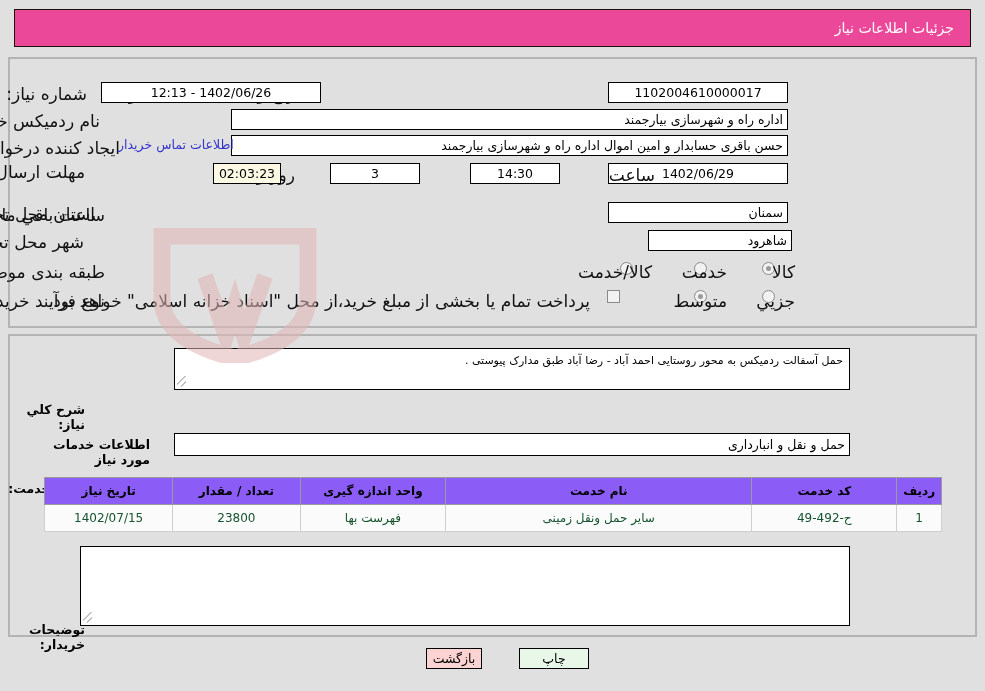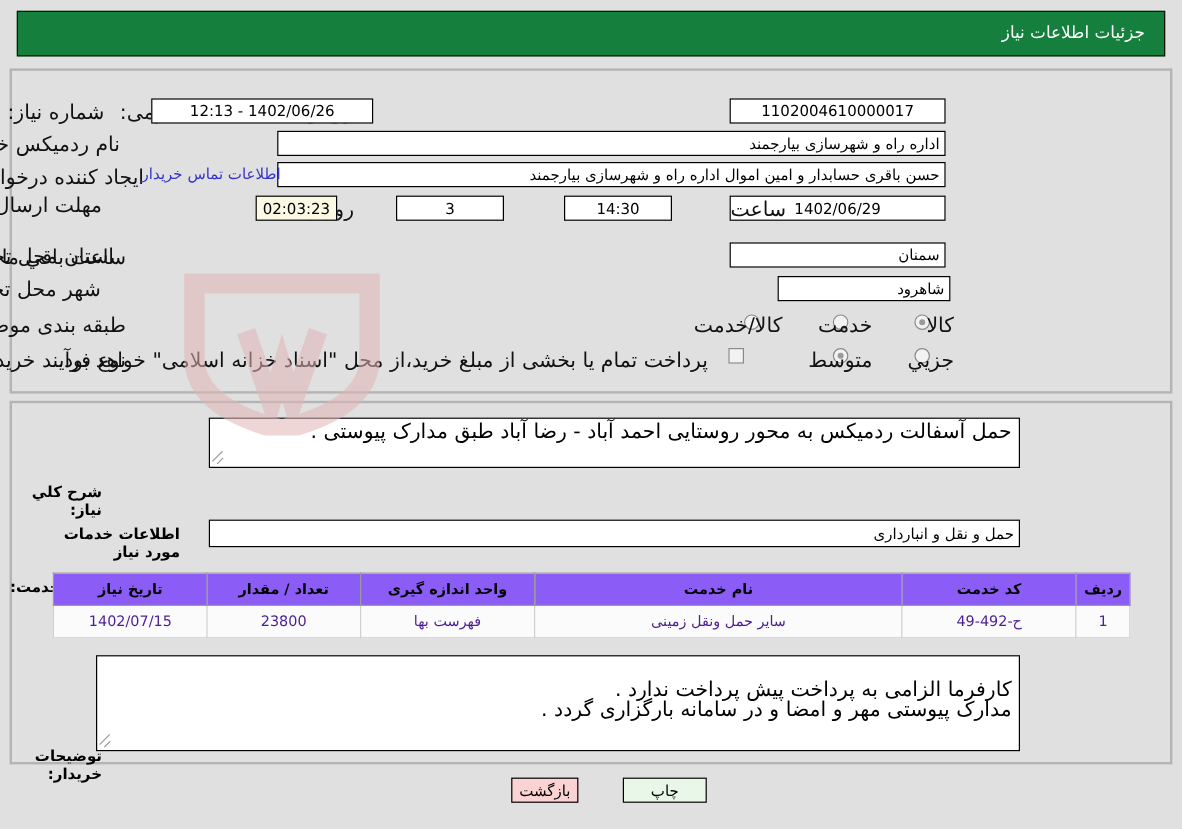--- a/index.html
+++ b/index.html
@@ -17,21 +17,21 @@
     position: relative;
   }
 
   
   .header-bar {
     position: absolute;
     left: 14px;
     top: 9px;
     width: 957px;
     height: 38px;
-    background: #15803d;
+    background: #ec4899;
     border: 1px solid #1a1208;
     box-sizing: border-box;
     display: flex;
     align-items: center;
     justify-content: flex-start;
     padding-right: 16px;
   }
   .header-title {
     color: #ffffff;
     font-size: 14px;
@@ -106,21 +106,21 @@
     box-sizing: border-box;
   }
 
   
   .tbox {
     position: absolute;
     background: #fff;
     border: 1px solid #000;
     box-sizing: border-box;
     text-align: right;
-    font-size: 17px;
+    font-size: 11px;
     line-height: 17px;
     padding: 3px 6px 0 6px;
     overflow: hidden;
   }
   .tbox .grip {
     position: absolute;
     left: 2px; bottom: 1px;
     width: 12px; height: 12px;
     pointer-events: none;
   }
@@ -156,21 +156,21 @@
     color: #000;
     font-size: 12px;
     padding: 0 4px;
   }
   .tbl td {
     background: #fbfbfb;
     border: 1px solid #cfcfcf;
     height: 26px;
     text-align: center;
     padding: 0 4px;
-    color: #4c1d95;
+    color: #14532d;
   }
 
   
   .btn {
     position: absolute;
     height: 21px;
     line-height: 19px;
     border: 1px solid #000;
     box-sizing: border-box;
     font-size: 12.5px;
@@ -210,21 +210,21 @@
 <div class="header-bar">
   <span class="header-title">جزئیات اطلاعات نیاز</span>
 </div>
 
 <div class="panel" id="panel-top"></div>
 
 <div class="lbl" style="right:898px; top:84px; width:75px;">شماره نیاز:</div>
 <div class="fld" style="left:608px; top:82px; width:180px;">1102004610000017</div>
 
 <div class="lbl" style="right:680px; top:84px; width:180px;">تاریخ و ساعت اعلان عمومی:</div>
-<div class="fld" style="left:101px; top:82px; width:185px;margin-left:25px;">1402/06/26 - 12:13</div>
+<div class="fld" style="left:101px; top:82px; width:220px;">1402/06/26 - 12:13</div>
 
 <div class="lbl" style="right:885px; top:111px; width:90px;">نام ردمیکس خریدار:</div>
 <div class="fld rt" style="left:231px; top:109px; width:557px;">اداره راه و شهرسازی بیارجمند</div>
 
 <div class="lbl" style="right:865px; top:138px; width:110px;">ایجاد کننده درخواست:</div>
 <div class="fld rt" style="left:231px; top:135px; width:557px;">حسن باقری حسابدار و امین اموال  اداره راه و شهرسازی بیارجمند</div>
 <div class="linklike" style="left:118px; top:137px;">اطلاعات تماس خریدار</div>
 
 <div class="lbl" style="right:900px; top:164px; width:74px; line-height:16px;">مهلت ارسال پاسخ: تا تاریخ:</div>
 <div class="fld" style="left:608px; top:163px; width:180px;">1402/06/29</div>
@@ -304,22 +304,20 @@
       <td>سایر حمل ونقل زمینی</td>
       <td>فهرست بها</td>
       <td>23800</td>
       <td>1402/07/15</td>
     </tr>
   </tbody>
 </table>
 
 <div class="section-title" style="right:900px; top:578px;">توضیحات خریدار:</div>
 <div class="tbox" style="left:80px; top:546px; width:770px; height:80px; white-space:pre-line;">
-  <span>کارفرما الزامی به پرداخت پیش پرداخت ندارد .
-مدارک پیوستی مهر و امضا و در سامانه بارگزاری گردد .</span>
   <span class="grip">
     <i style="width:12px; left:0; top:8px; transform:rotate(-45deg);"></i>
     <i style="width:7px; left:4px; top:10px; transform:rotate(-45deg);"></i>
   </span>
 </div>
 
 <div class="btn" id="btn-print">چاپ</div>
 <div class="btn" id="btn-back">بازگشت</div>
 
 </body></html>

